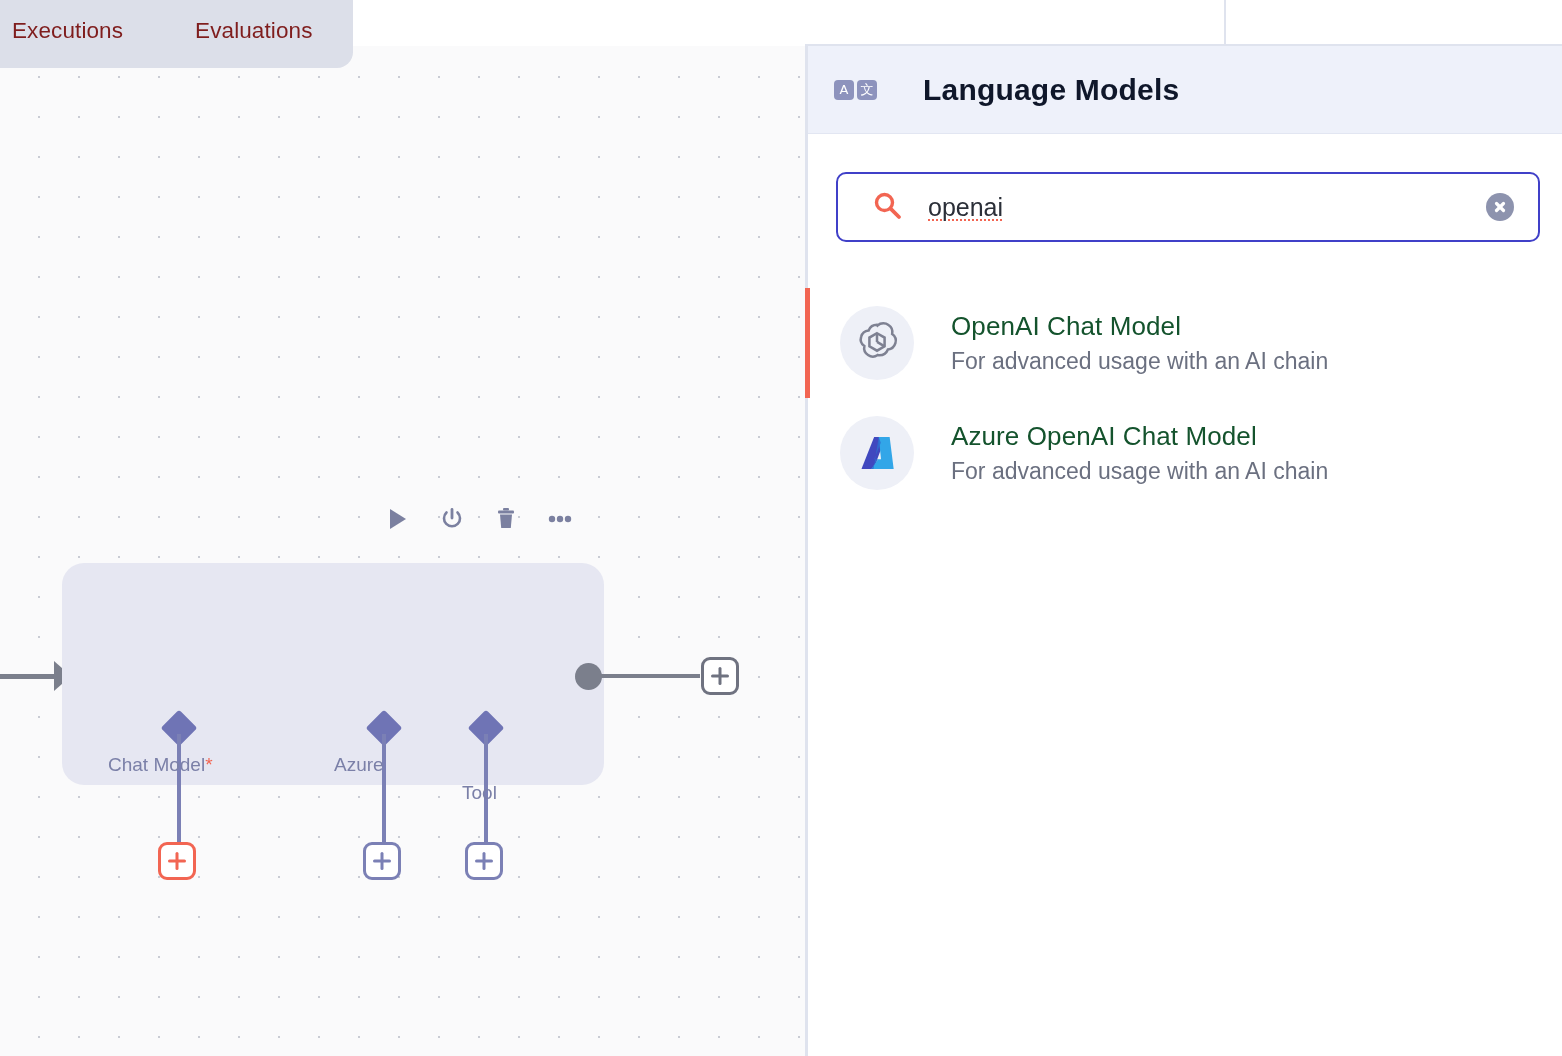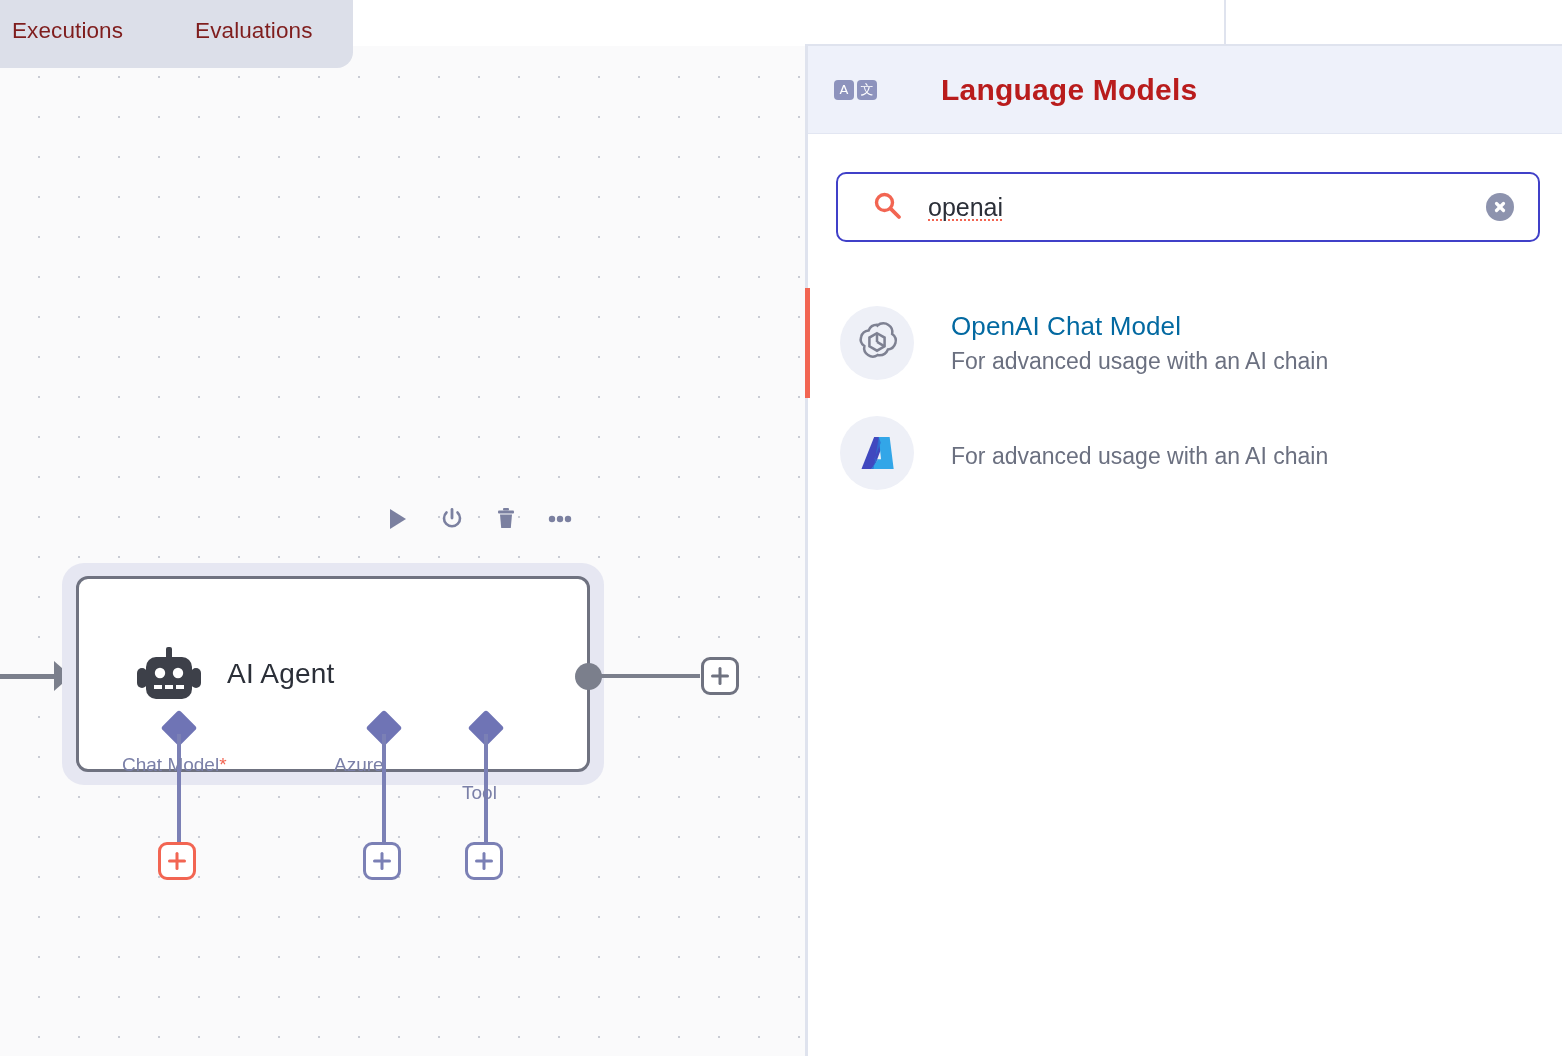--- a/index.html
+++ b/index.html
@@ -116,21 +116,21 @@
     height: 88px; background: #eef1fa;
     display: flex; align-items: center; padding-left: 26px;
     border-bottom: 1px solid #e2e6f2;
   }
   .lang-icon { display: flex; gap: 3px; flex: none; }
   .lang-icon span {
     width: 20px; height: 20px; background: #8d93bd; border-radius: 4px;
     color: #ffffff; font-size: 13px; line-height: 20px; text-align: center;
     font-family: "DejaVu Sans", sans-serif;
   }
-  .panel-title { font-size: 30px; font-weight: bold; color: #b91c1c; margin-left: 64px; letter-spacing: .2px; text-align: center; }
+  .panel-title { font-size: 30px; font-weight: bold; color: #0f172a; margin-left: 46px; letter-spacing: .2px; text-align: center; }
 
   .search-wrap { padding: 38px 22px 0 28px; }
   .search-box {
     position: relative; height: 70px; border: 2.5px solid #4040c8;
     border-radius: 10px; display: flex; align-items: center; padding: 0 16px;
     background: #ffffff;
   }
   .search-icon { margin-left: 18px; margin-right: 26px; flex: none; display: block; }
   .search-input {
     flex: 1; border: none; outline: none; font-size: 25px; color: #2b2f38;
@@ -152,21 +152,21 @@
   }
   .result-item.active::before {
     content: ""; position: absolute; left: -3px; top: 0;
     width: 5px; height: 100%; background: #f26552;
   }
   .result-logo {
     width: 74px; height: 74px; border-radius: 50%; background: #eef0f7;
     display: flex; align-items: center; justify-content: center; flex: none;
   }
   .result-text { margin-left: 37px; }
-  .result-name { font-size: 26px; color: #0369a1; letter-spacing: .1px; }
+  .result-name { font-size: 26px; color: #14532d; letter-spacing: .1px; }
   .result-desc { font-size: 23px; color: #6b7080; margin-top: 6px; }
 </style>
 </head>
 <body>
 
 <div id="root">
 
   <div class="canvas">
 
     <div class="node-toolbar">
@@ -195,49 +195,33 @@
           <circle cx="20" cy="4" r="3.2" fill="#7b80a0"></circle>
         </svg>
       </div>
     </div>
 
     <div class="in-wire"></div>
     <div class="in-arrow"></div>
     <div class="in-rect"></div>
 
     <div class="node-halo"></div>
-    <div class="node-box">
-      <div class="robot-icon">
-        <svg width="64" height="54" viewBox="0 0 64 54">
-          <rect x="29" y="0" width="6" height="12" rx="2" fill="#3d4049"></rect>
-          <rect x="0" y="21" width="10" height="20" rx="5" fill="#3d4049"></rect>
-          <rect x="54" y="21" width="10" height="20" rx="5" fill="#3d4049"></rect>
-          <rect x="9" y="10" width="46" height="42" rx="10" fill="#3d4049"></rect>
-          <circle cx="23" cy="26" r="5.2" fill="#ffffff"></circle>
-          <circle cx="41" cy="26" r="5.2" fill="#ffffff"></circle>
-          <rect x="17" y="38" width="8" height="4" fill="#ffffff"></rect>
-          <rect x="28" y="38" width="8" height="4" fill="#ffffff"></rect>
-          <rect x="39" y="38" width="8" height="4" fill="#ffffff"></rect>
-        </svg>
-      </div>
-      <div class="node-title">AI Agent</div>
-    </div>
 
     <div class="out-dot"></div>
     <div class="out-wire"></div>
     <div class="plus-btn out">
       <svg width="20" height="20" viewBox="0 0 20 20">
         <line x1="10" y1="2.5" x2="10" y2="17.5" stroke="#6f7280" stroke-width="3" stroke-linecap="round"></line>
         <line x1="2.5" y1="10" x2="17.5" y2="10" stroke="#6f7280" stroke-width="3" stroke-linecap="round"></line>
       </svg>
     </div>
 
     <div class="diamond" style="left:166px; top:669px;"></div>
     <div class="sub-wire" style="left:177px; top:688px; height:118px;"></div>
-    <div class="sub-label" style="left:108px; top:708px;margin-left:14px;">
+    <div class="sub-label" style="left:108px; top:708px;">
       <span>Chat Model</span><span class="req-star">*</span>
     </div>
     <div class="plus-btn sub required" style="left:158px; top:796px;">
       <svg width="20" height="20" viewBox="0 0 20 20">
         <line x1="10" y1="2.5" x2="10" y2="17.5" stroke="#f26552" stroke-width="3" stroke-linecap="round"></line>
         <line x1="2.5" y1="10" x2="17.5" y2="10" stroke="#f26552" stroke-width="3" stroke-linecap="round"></line>
       </svg>
     </div>
 
     <div class="diamond" style="left:371px; top:669px;"></div>
@@ -317,20 +301,21 @@
 
       <div class="result-item">
         <div class="result-logo">
           <svg width="46" height="46" viewBox="0 0 40 40">
             <path d="M17.5 6 L27.5 6 L17 34 L6.5 34 Z" fill="#4048bf"></path>
             <path d="M21.5 6 L31 6 L34.5 34 L15 34 L21 25.5 L23.5 25.5 Z" fill="#32a6e8"></path>
             <path d="M21.5 6 L23.3 11 L17.5 25.5 L21 25.5 L15 34 L17 34 Z" fill="#2d6fd0" opacity="0.85"></path>
           </svg>
         </div>
         <div class="result-text">
+          <div class="result-name">Azure OpenAI Chat Model</div>
           <div class="result-desc">For advanced usage with an AI chain</div>
         </div>
       </div>
 
     </div>
   </div>
 
 </div>
 
 </body></html>

